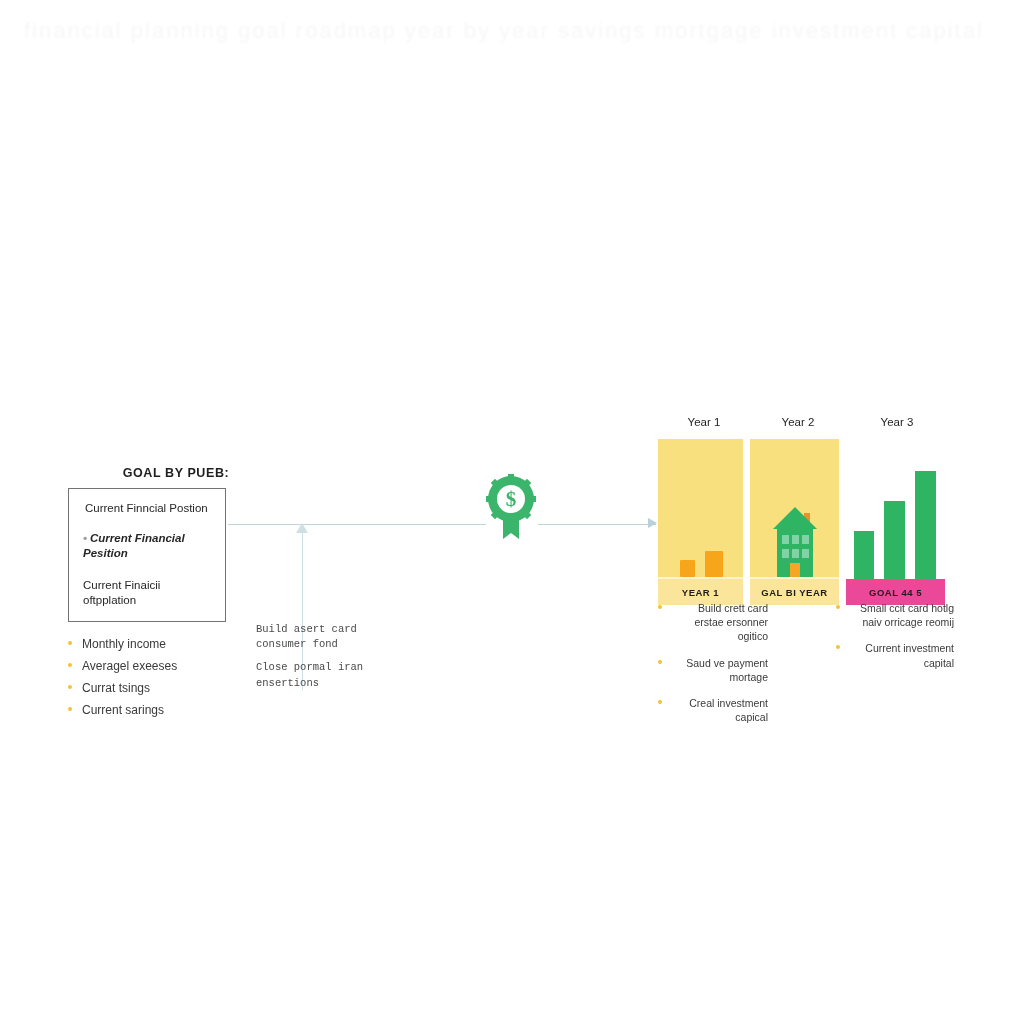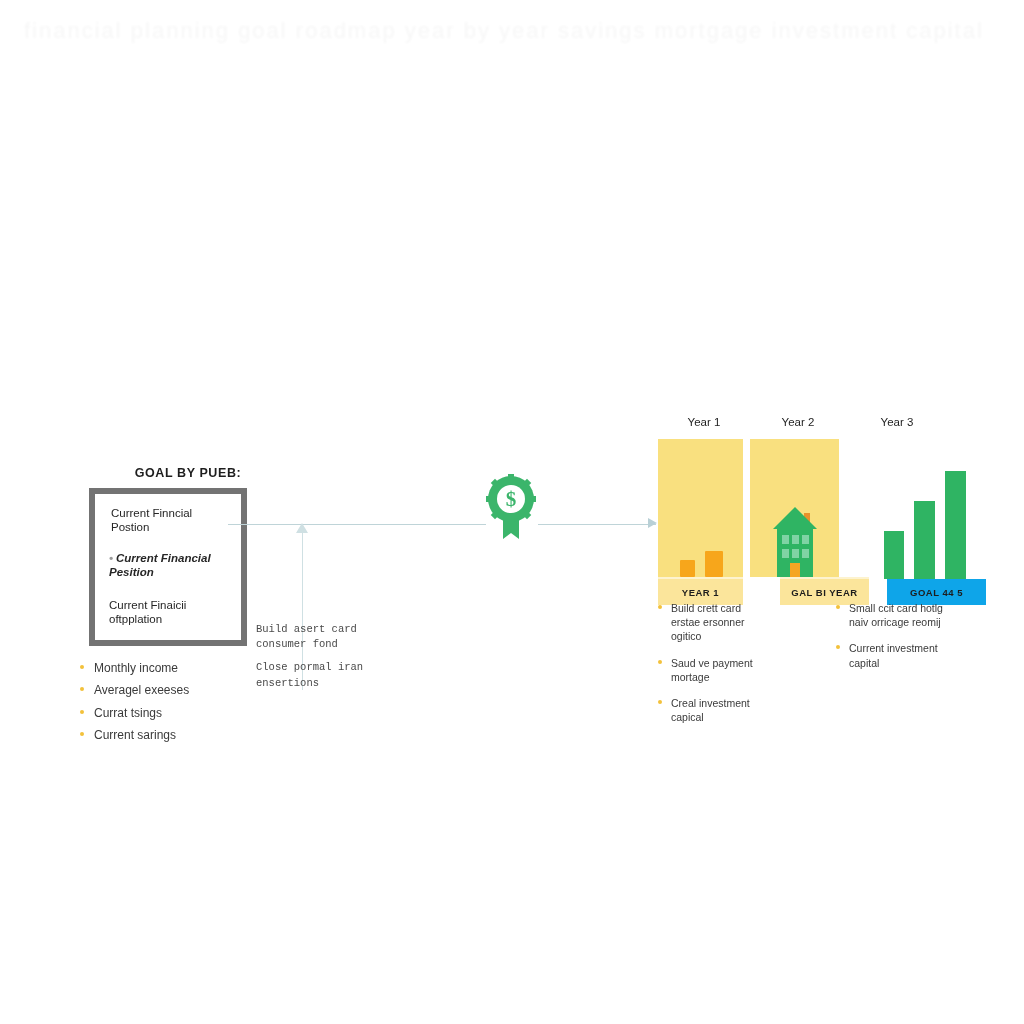--- a/index.html
+++ b/index.html
@@ -16,29 +16,29 @@
   
   .ghost-band{
     position:absolute;left:0;top:0;width:1024px;height:70px;
     opacity:.045;filter:blur(1.2px);
     font-size:22px;letter-spacing:2px;color:#4a4a4a;
     white-space:nowrap;overflow:hidden;
     padding:18px 24px 0 24px;box-sizing:border-box;
   }
 
   
-  .left-block{position:absolute;left:68px;top:466px;width:240px;}
+  .left-block{position:absolute;left:56px;top:466px;width:240px;}
   .left-heading{
     font-size:12.5px;font-weight:bold;letter-spacing:.6px;
     color:#1e1e1e;text-align:center;margin:0 0 8px 0;
   }
   .left-card{
-    border:6px solid #737373;background:#fff;
+    border:1px solid #737373;background:#fff;
     padding:12px 14px 14px 14px;box-sizing:border-box;width:158px;
-    margin-left:21px;
+    margin-left:12px;
   }
   .left-card .row{font-size:11.5px;line-height:1.25;color:#262626;}
   .left-card .row.r1{margin:0 0 16px 2px;}
   .left-card .row.r2{margin:0 0 18px 0;font-weight:bold;font-style:italic;}
   .left-card .row.r3{margin:0;}
   .left-card .row.r2 .dot{color:#9a9a9a;margin-right:3px;}
 
   .bullets{list-style:none;margin:14px 0 0 12px;padding:0;}
   .bullets li{
     position:relative;padding-left:14px;margin-bottom:6px;
@@ -93,42 +93,42 @@
   .p1 .panel-body{width:85px;height:138px;}
   .p2 .panel-body{width:89px;height:138px;}
   .p3 .panel-body{width:99px;height:138px;background:#ffffff;}
 
   .panel-foot{
     background:#FBE59B;height:26px;display:flex;
     align-items:center;justify-content:center;
     font-size:9.5px;font-weight:bold;letter-spacing:.5px;color:#1d1d1d;
   }
   .p1 .panel-foot{width:85px;}
-  .p2 .panel-foot{width:89px;margin-left:30px;}
+  .p2 .panel-foot{width:89px;}
   .p3 .panel-foot{width:99px;}
-  .p3 .panel-foot{background:#0ea5e9;margin-left:11px;}
+  .p3 .panel-foot{background:#ec4899;}
   .p1 .panel-foot,.p2 .panel-foot{border-top:2px solid #fdf3cf;}
 
   
   .obar{position:absolute;bottom:0;background:#F7A61B;border-radius:1px;}
   .obar.a{left:22px;width:15px;height:17px;}
   .obar.b{left:47px;width:18px;height:26px;}
 
   
   .house{position:absolute;left:22px;bottom:0;width:46px;height:72px;}
 
   
   .gbar{position:absolute;bottom:0;background:#2FB463;}
   .gbar.g1{left:8px;width:20px;height:48px;}
   .gbar.g2{left:38px;width:21px;height:78px;}
   .gbar.g3{left:69px;width:21px;height:108px;}
 
   
   .col{position:absolute;font-size:10.5px;line-height:1.35;color:#3a3a3a;width:110px;}
-  .col ul{list-style:none;margin:0;padding:0;}
+  .col ul{list-style:none;margin:0;padding:0;text-align:right;}
   .col li{position:relative;padding-left:13px;margin-bottom:12px;}
   .col li::before{
     content:"";position:absolute;left:0;top:4px;
     width:4px;height:4px;border-radius:50%;background:#F3C13A;
   }
   .col-a{left:658px;top:601px;}
   .col-b{left:836px;top:601px;width:118px;}
 </style>
 </head>
 <body>

